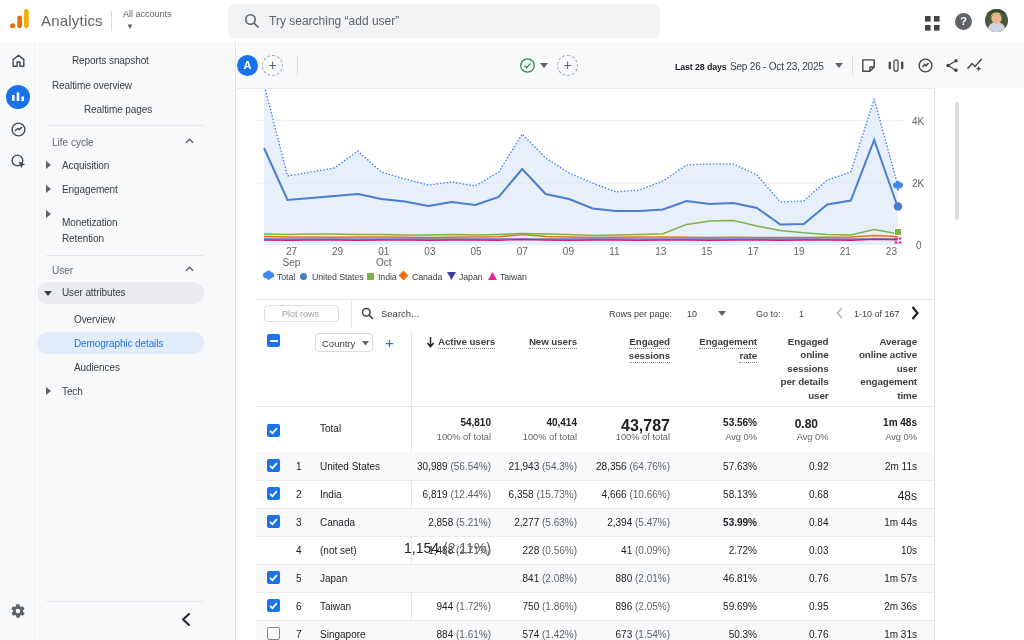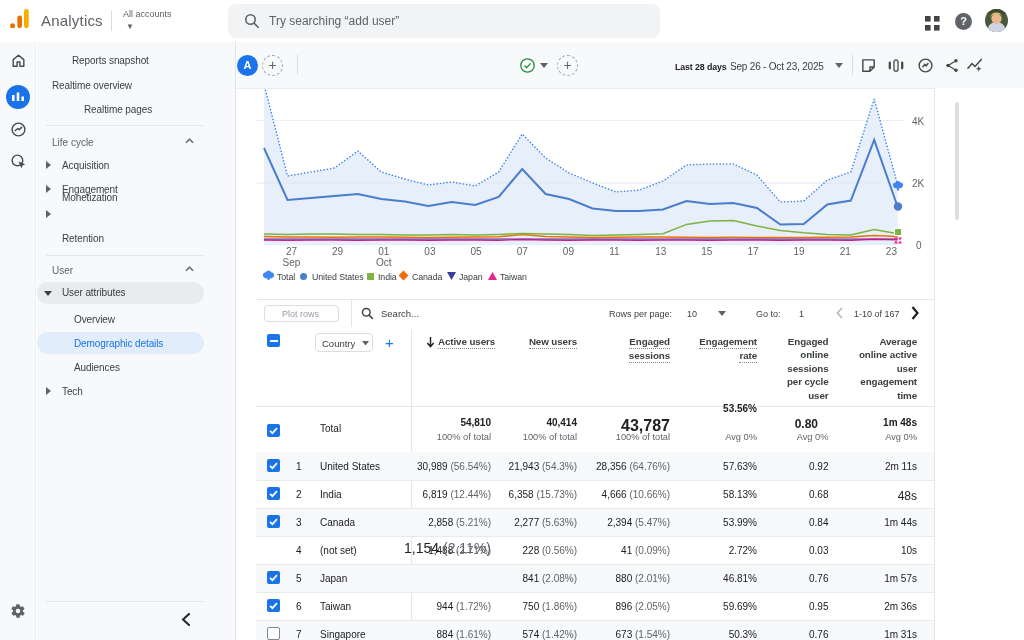--- a/index.html
+++ b/index.html
@@ -114,21 +114,21 @@
       <path d="M1 0 L6 4 L1 8 Z" fill="#5f6368"></path>
     </svg>
     <div class="navitem" style="left:62px;top:159px;">Acquisition</div>
     <svg class="abs" style="left:45px;top:185px" width="6" height="8" viewBox="0 0 6 8">
       <path d="M1 0 L6 4 L1 8 Z" fill="#5f6368"></path>
     </svg>
     <div class="navitem" style="left:62px;top:183px;">Engagement</div>
     <svg class="abs" style="left:45px;top:210px" width="6" height="8" viewBox="0 0 6 8">
       <path d="M1 0 L6 4 L1 8 Z" fill="#5f6368"></path>
     </svg>
-    <div class="navitem" style="left:62px;top:191px;">Monetization</div>
+    <div class="navitem" style="left:62px;top:216px;">Monetization</div>
     <div class="navitem" style="left:62px;top:232px;">Retention</div>
     <div class="abs" style="left:46px;top:255px;width:158px;height:1px;background:#e5e7ea;"></div>
     <div class="navhead" style="left:52px;top:264px;">User</div>
     <svg class="abs" style="left:185px;top:266px" width="9" height="6" viewBox="0 0 10 6">
       <path d="M1 5 L5 1 L9 5" fill="none" stroke="#5f6368" stroke-width="1.6"></path>
     </svg>
     <div class="pill" style="left:37px;top:282px;background:#e9ebee;"></div>
     <svg class="abs" style="left:44px;top:290px" width="8" height="6" viewBox="0 0 8 6">
       <path d="M0 1 L4 6 L8 1 Z" fill="#3c4043"></path>
     </svg>
@@ -289,40 +289,40 @@
     </svg>
     <div class="abs t" style="left:438px;top:336px;font-size:9.8px;font-weight:bold;letter-spacing:-0.1px;color:#3c4043;border-bottom:1px dotted #80868b;padding-bottom:1px;">Active users</div>
     <div class="abs t" style="right:447px;top:336px;font-size:9.8px;font-weight:bold;letter-spacing:-0.1px;color:#3c4043;border-bottom:1px dotted #80868b;padding-bottom:1px;">New users</div>
     <div class="abs t" style="right:354px;top:336px;font-size:9.8px;font-weight:bold;letter-spacing:-0.1px;color:#3c4043;border-bottom:1px dotted #80868b;padding-bottom:1px;">Engaged</div>
     <div class="abs t" style="right:354px;top:350px;font-size:9.8px;font-weight:bold;letter-spacing:-0.1px;color:#3c4043;border-bottom:1px dotted #80868b;padding-bottom:1px;">sessions</div>
     <div class="abs t" style="right:267px;top:336px;font-size:9.8px;font-weight:bold;letter-spacing:-0.1px;color:#3c4043;border-bottom:1px dotted #80868b;padding-bottom:1px;">Engagement</div>
     <div class="abs t" style="right:267px;top:350px;font-size:9.8px;font-weight:bold;letter-spacing:-0.1px;color:#3c4043;border-bottom:1px dotted #80868b;padding-bottom:1px;">rate</div>
     <div class="abs t" style="right:195.5px;top:336.0px;font-size:9.8px;font-weight:bold;letter-spacing:-0.1px;color:#3c4043;">Engaged</div>
     <div class="abs t" style="right:195.5px;top:349.4px;font-size:9.8px;font-weight:bold;letter-spacing:-0.1px;color:#3c4043;">online</div>
     <div class="abs t" style="right:195.5px;top:362.8px;font-size:9.8px;font-weight:bold;letter-spacing:-0.1px;color:#3c4043;">sessions</div>
-    <div class="abs t" style="right:195.5px;top:376.2px;font-size:9.8px;font-weight:bold;letter-spacing:-0.1px;color:#3c4043;">per cycle</div>
+    <div class="abs t" style="right:195.5px;top:376.2px;font-size:9.8px;font-weight:bold;letter-spacing:-0.1px;color:#3c4043;">per details</div>
     <div class="abs t" style="right:195.5px;top:389.6px;font-size:9.8px;font-weight:bold;letter-spacing:-0.1px;color:#3c4043;">user</div>
     <div class="abs t" style="right:107px;top:336.0px;font-size:9.8px;font-weight:bold;letter-spacing:-0.1px;color:#3c4043;">Average</div>
     <div class="abs t" style="right:107px;top:349.4px;font-size:9.8px;font-weight:bold;letter-spacing:-0.1px;color:#3c4043;">online active</div>
     <div class="abs t" style="right:107px;top:362.8px;font-size:9.8px;font-weight:bold;letter-spacing:-0.1px;color:#3c4043;">user</div>
     <div class="abs t" style="right:107px;top:376.2px;font-size:9.8px;font-weight:bold;letter-spacing:-0.1px;color:#3c4043;">engagement</div>
     <div class="abs t" style="right:107px;top:389.6px;font-size:9.8px;font-weight:bold;letter-spacing:-0.1px;color:#3c4043;">time</div>
     <div class="abs" style="left:256px;top:406px;width:678px;height:1px;background:#e4e6e8;"></div>
 <div class="abs" style="left:267px;top:424px;width:13px;height:13px;border-radius:2px;background:#1a73e8;"></div>
     <svg class="abs" style="left:267px;top:424px" width="13" height="13" viewBox="0 0 13 13">
       <path d="M3 6.8 L5.4 9.2 L10 4.2" fill="none" stroke="#fff" stroke-width="1.7"></path>
     </svg>
     <div class="abs t" style="left:320px;top:423px;font-size:10px;color:#202124;">Total</div>
     <div class="abs t" style="right:533px;top:417px;font-size:10px;font-weight:bold;color:#202124;">54,810</div>
     <div class="abs t" style="right:533px;top:432px;font-size:9.3px;color:#5f6368;">100% of total</div>
     <div class="abs t" style="right:447px;top:417px;font-size:10px;font-weight:bold;color:#202124;">40,414</div>
     <div class="abs t" style="right:447px;top:432px;font-size:9.3px;color:#5f6368;">100% of total</div>
     <div class="abs t" style="right:354px;top:417px;font-size:16px;font-weight:bold;color:#202124;">43,787</div>
     <div class="abs t" style="right:354px;top:432px;font-size:9.3px;color:#5f6368;">100% of total</div>
-    <div class="abs t" style="right:267px;top:403px;font-size:10px;font-weight:bold;color:#202124;">53.56%</div>
+    <div class="abs t" style="right:267px;top:417px;font-size:10px;font-weight:bold;color:#202124;">53.56%</div>
     <div class="abs t" style="right:267px;top:432px;font-size:9.3px;color:#5f6368;">Avg 0%</div>
     <div class="abs t" style="right:206px;top:417px;font-size:12px;font-weight:bold;color:#202124;">0.80</div>
     <div class="abs t" style="right:195.5px;top:432px;font-size:9.3px;color:#5f6368;">Avg 0%</div>
     <div class="abs t" style="right:107px;top:417px;font-size:10px;font-weight:bold;color:#202124;">1m 48s</div>
     <div class="abs t" style="right:107px;top:432px;font-size:9.3px;color:#5f6368;">Avg 0%</div>
     <div class="abs" style="left:256px;top:452px;width:678px;height:28px;background:#f8f9fa;"></div>
     <div class="abs" style="left:256px;top:480px;width:678px;height:1px;background:#e9eaec;z-index:3;"></div>
     <div class="abs" style="left:267px;top:459px;width:13px;height:13px;border-radius:2px;background:#1a73e8;"></div>
     <svg class="abs" style="left:267px;top:459px" width="13" height="13" viewBox="0 0 13 13">
       <path d="M3 6.8 L5.4 9.2 L10 4.2" fill="none" stroke="#fff" stroke-width="1.7"></path>
@@ -352,21 +352,21 @@
     <div class="abs" style="left:256px;top:536px;width:678px;height:1px;background:#e9eaec;z-index:3;"></div>
     <div class="abs" style="left:267px;top:515px;width:13px;height:13px;border-radius:2px;background:#1a73e8;"></div>
     <svg class="abs" style="left:267px;top:515px" width="13" height="13" viewBox="0 0 13 13">
       <path d="M3 6.8 L5.4 9.2 L10 4.2" fill="none" stroke="#fff" stroke-width="1.7"></path>
     </svg>
     <div class="abs t" style="left:296px;top:517px;font-size:10px;color:#202124;">3</div>
     <div class="abs t" style="left:320px;top:517px;font-size:10px;font-weight:500;color:#202124;">Canada</div>
     <div class="abs t" style="right:533px;top:517px;font-size:10px;color:#202124;">2,858 <span style="color:#5f6368">(5.21%)</span></div>
     <div class="abs t" style="right:447px;top:517px;font-size:10px;color:#202124;">2,277 <span style="color:#5f6368">(5.63%)</span></div>
     <div class="abs t" style="right:354px;top:517px;font-size:10px;color:#202124;">2,394 <span style="color:#5f6368">(5.47%)</span></div>
-    <div class="abs t" style="right:267px;top:517px;font-size:10px;color:#202124;">53.99%</div>
+    <div class="abs t" style="right:267px;top:517px;font-size:10px;color:#202124;font-weight:bold;">53.99%</div>
     <div class="abs t" style="right:195.5px;top:517px;font-size:10px;color:#202124;">0.84</div>
     <div class="abs t" style="right:107px;top:517px;font-size:10px;color:#202124;">1m 44s</div>
     <div class="abs" style="left:256px;top:564px;width:678px;height:1px;background:#e9eaec;z-index:3;"></div>
     <div class="abs t" style="left:296px;top:545px;font-size:10px;color:#202124;">4</div>
     <div class="abs t" style="left:320px;top:545px;font-size:10px;font-weight:500;color:#202124;">(not set)</div>
     <div class="abs t" style="right:533px;top:545px;font-size:10px;color:#202124;">1,488 <span style="color:#5f6368">(2.71%)</span></div>
     <div class="abs t" style="right:447px;top:545px;font-size:10px;color:#202124;">228 <span style="color:#5f6368">(0.56%)</span></div>
     <div class="abs t" style="right:354px;top:545px;font-size:10px;color:#202124;">41 <span style="color:#5f6368">(0.09%)</span></div>
     <div class="abs t" style="right:267px;top:545px;font-size:10px;color:#202124;">2.72%</div>
     <div class="abs t" style="right:195.5px;top:545px;font-size:10px;color:#202124;">0.03</div>

